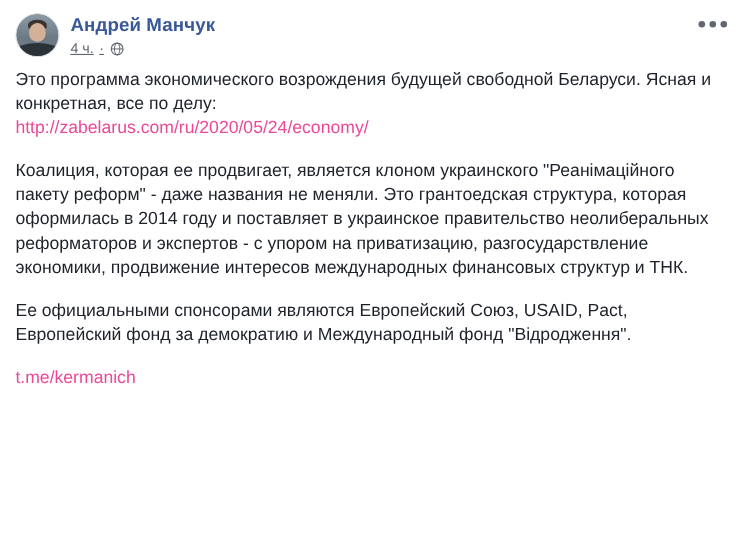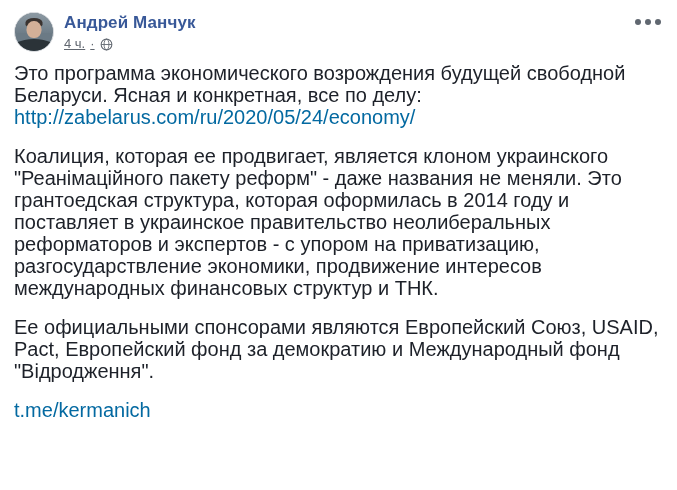--- a/index.html
+++ b/index.html
@@ -119,32 +119,32 @@
   }
   .menu-dots span {
     display: block;
     width: 6px;
     height: 6px;
     border-radius: 50%;
     background: #606770;
   }
   .post-body {
     padding: 10px 14px 0 14px;
-    font-size: 20px;
+    font-size: 16px;
     line-height: 22px;
     color: #1d2129;
   }
   .post-body p {
     margin: 0 0 17px 0;
   }
   .post-body p:last-child {
     margin-bottom: 0;
   }
   .post-link {
-    color: #0369a1;
+    color: #ec4899;
     text-decoration: none;
     cursor: pointer;
     word-break: break-all;
   }
   .para-first { margin-bottom: 16px; }
 </style>
 </head>
 <body>
 
 <div class="post">

